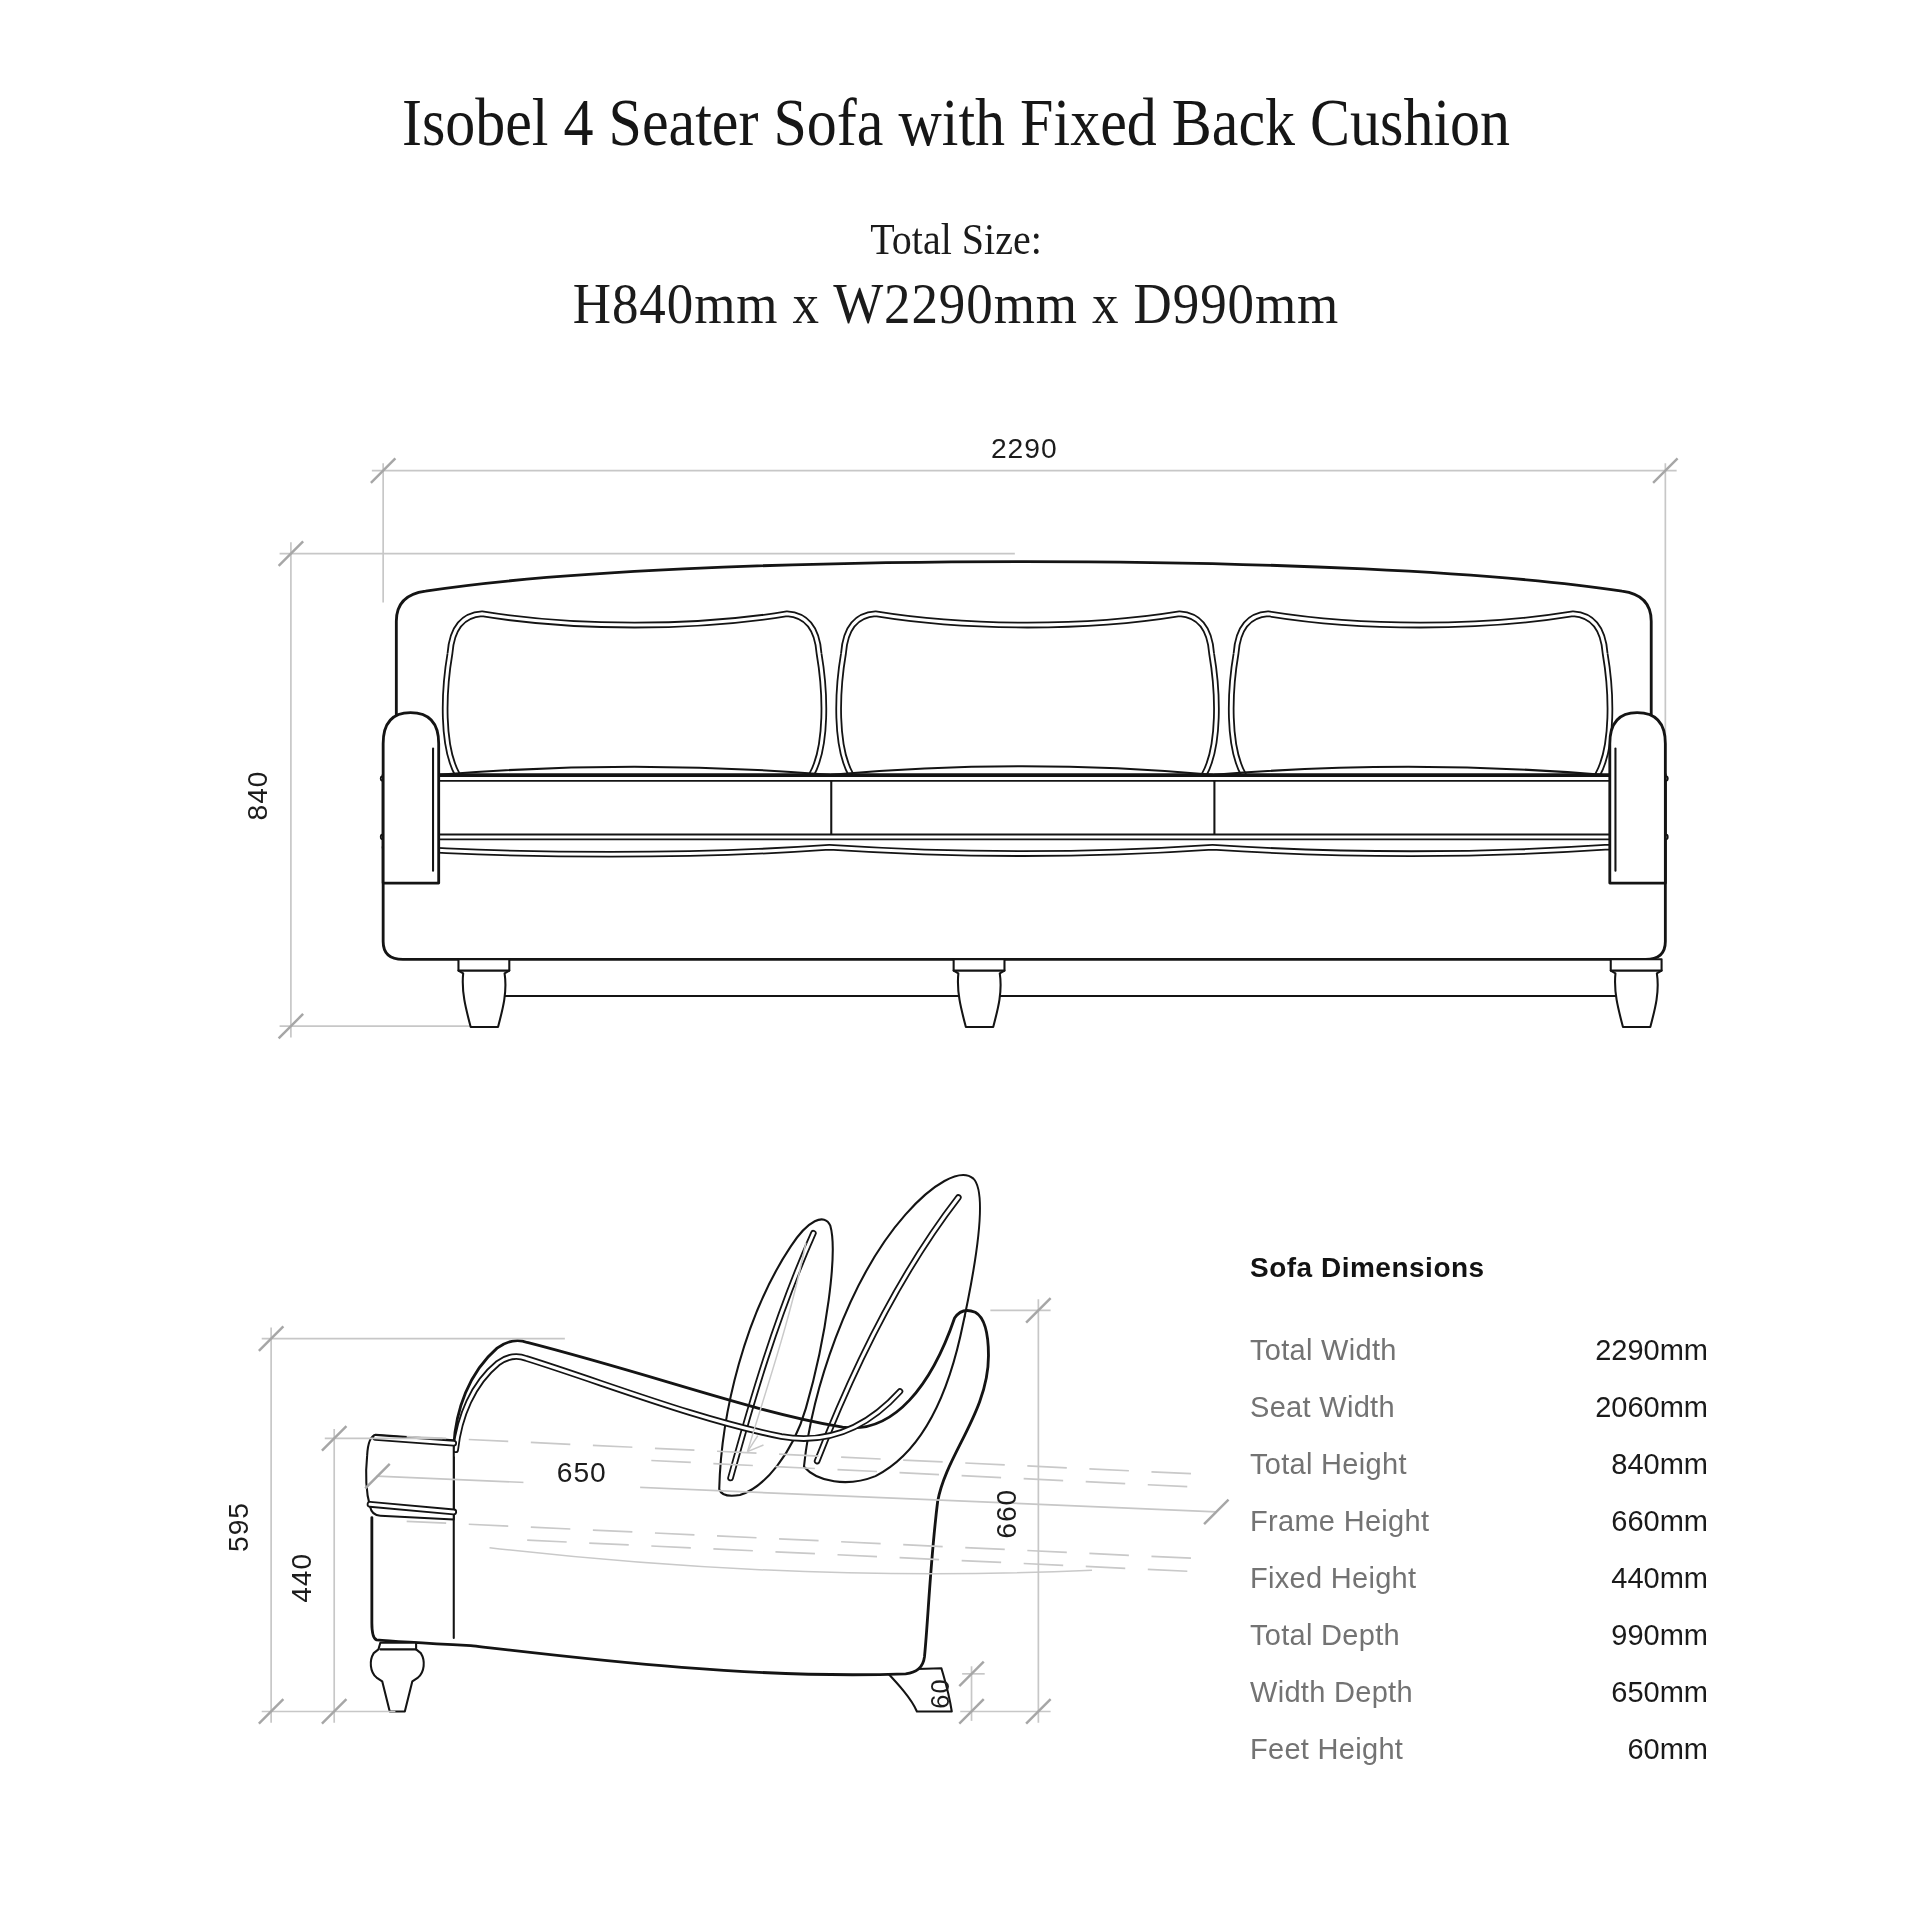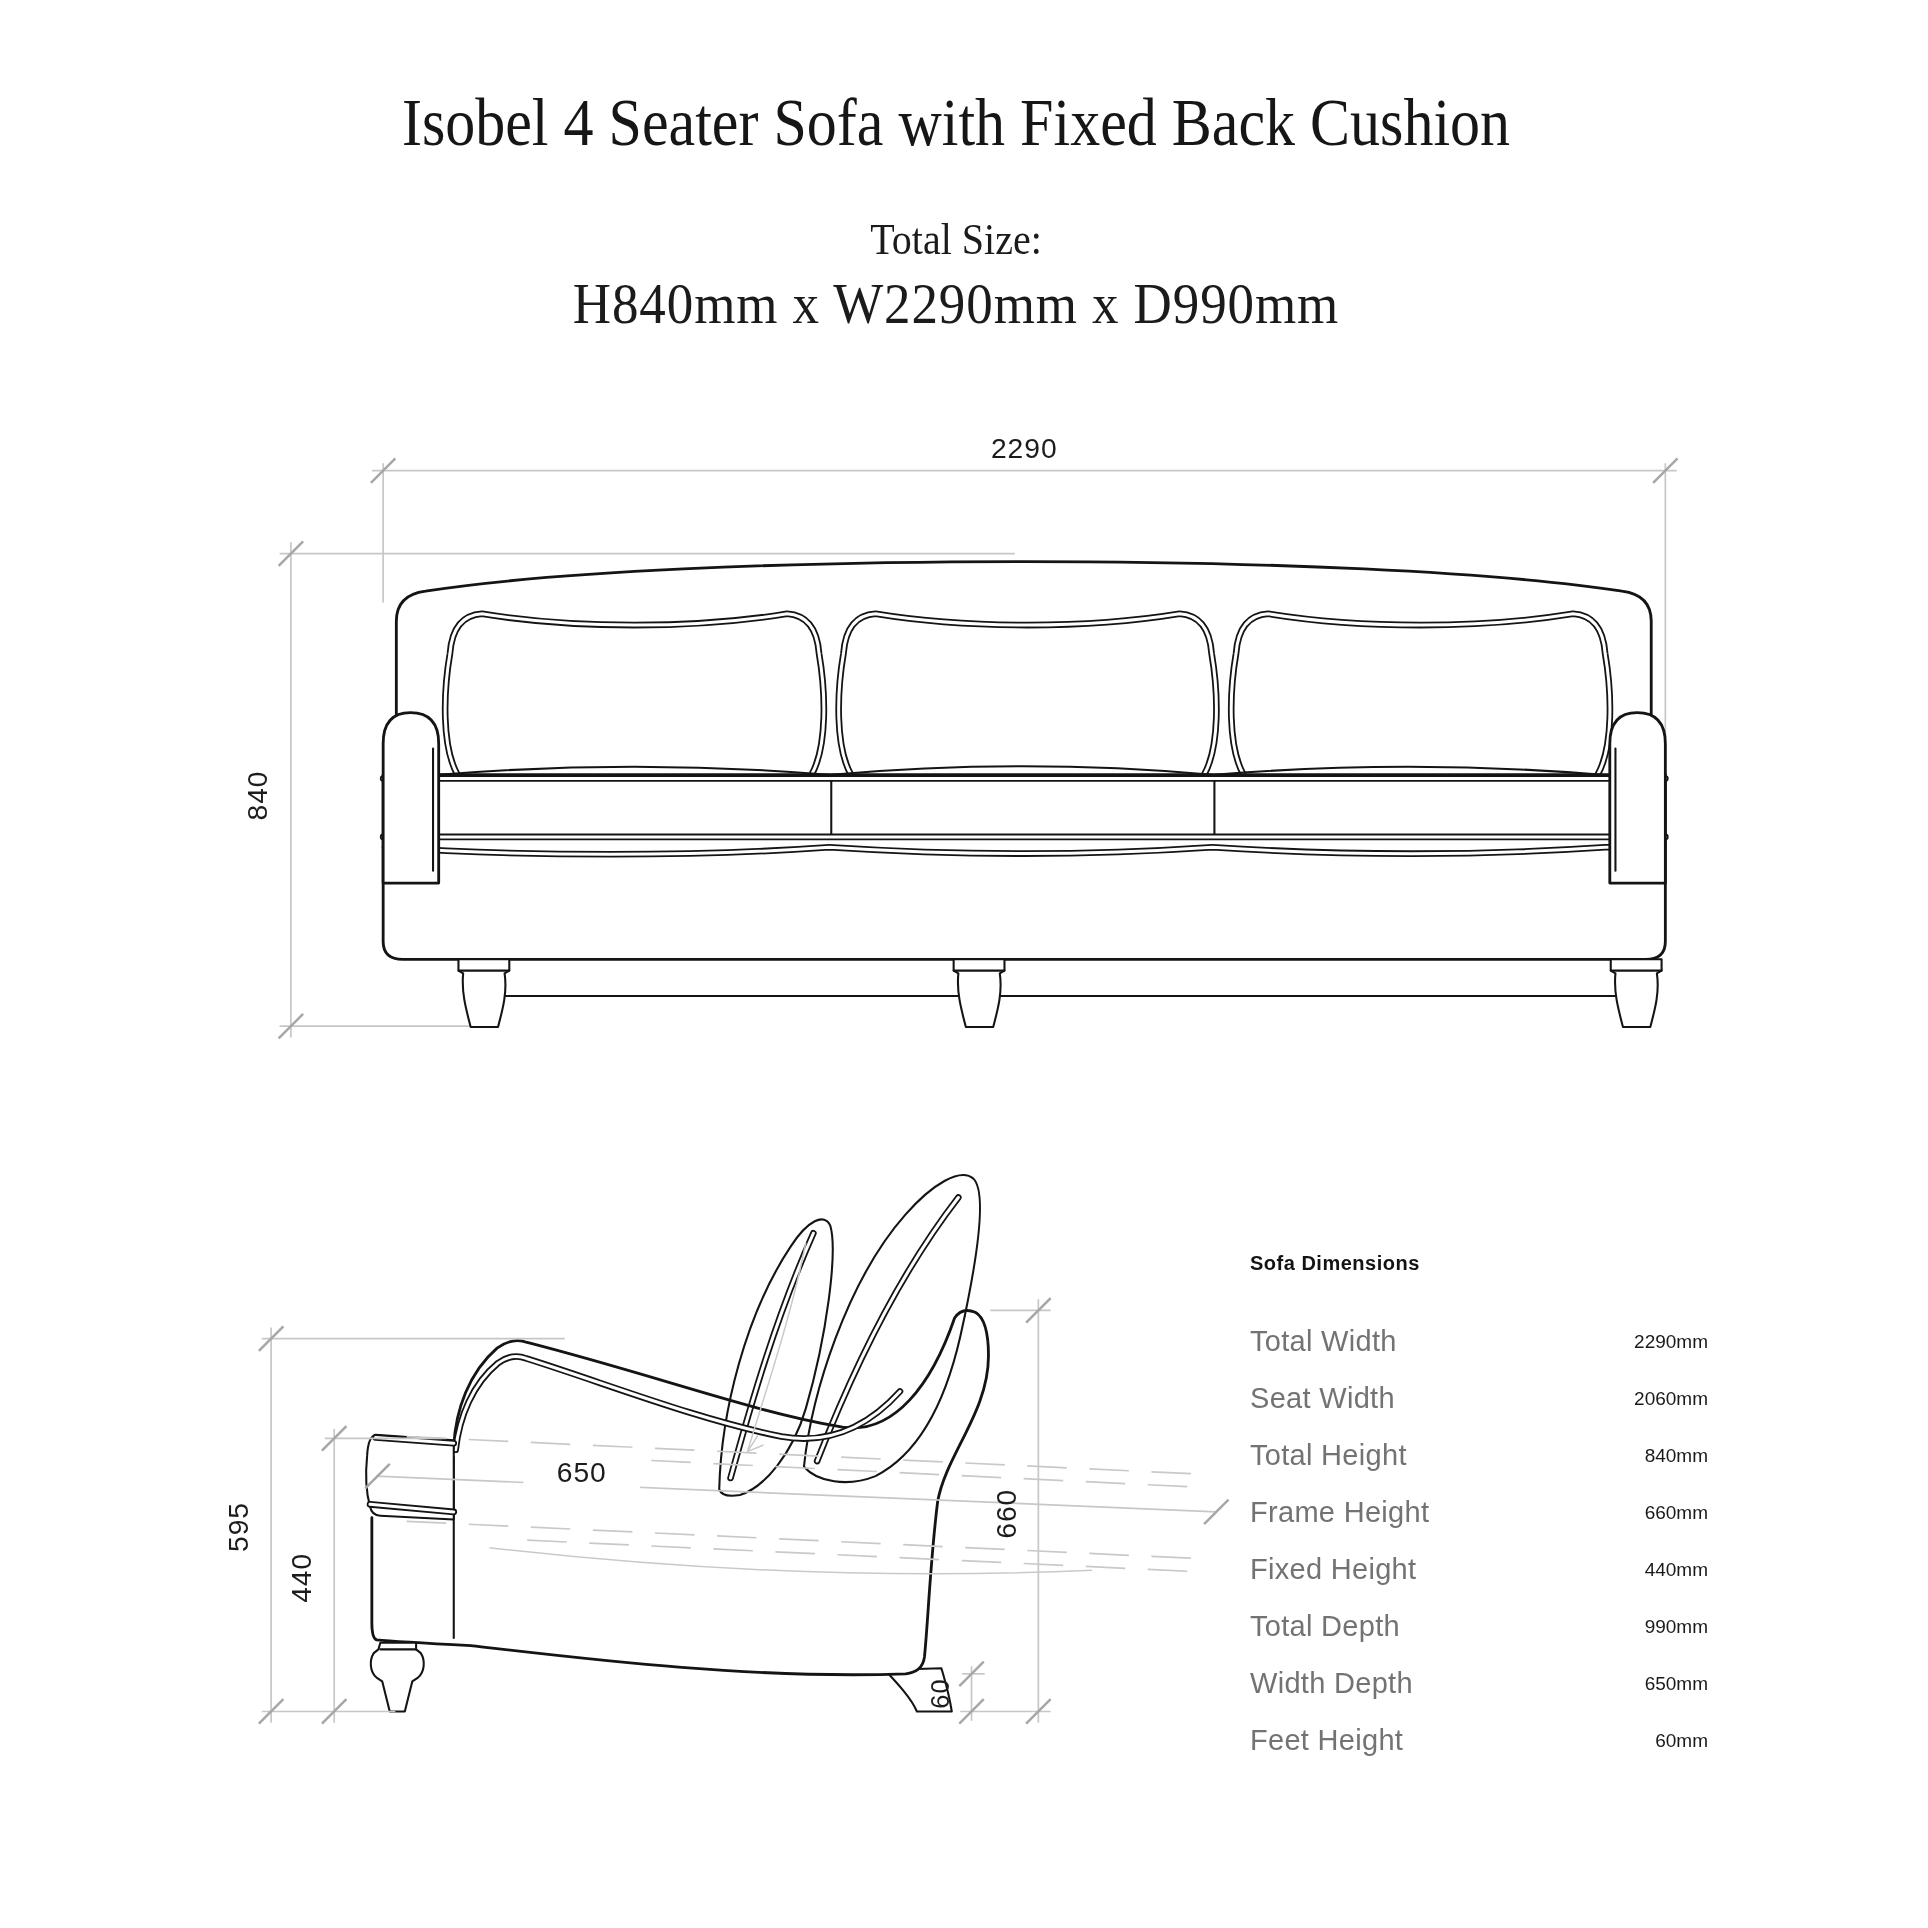--- a/index.html
+++ b/index.html
@@ -23,24 +23,24 @@
   .p-out{fill:none;stroke:#141414;stroke-width:7;stroke-linecap:round;}
   .p-in{fill:none;stroke:#ffffff;stroke-width:3.2;stroke-linecap:round;}
   .dim{fill:none;stroke:#c7c7c7;stroke-width:1.8;}
   .dash{fill:none;stroke:#c9c9c9;stroke-width:1.8;stroke-dasharray:42 24;}
   .faint{fill:none;stroke:#c9c9c9;stroke-width:1.6;}
   .tick{stroke:#a6a6a6;stroke-width:2.6;}
   .dimtxt{font-family:"Liberation Sans",sans-serif;font-size:30px;fill:#1c1c1c;letter-spacing:1px;}
   .dimtxt-s{font-family:"Liberation Sans",sans-serif;font-size:27px;fill:#1c1c1c;letter-spacing:1px;}
   
   .dim-table{position:absolute;left:1250px;top:1252px;width:458px;}
-  .dim-table h2{margin:0 0 38px 0;font-size:20px;font-weight:bold;color:#131313;letter-spacing:0.5px;}
+  .dim-table h2{margin:0 0 38px 0;font-size:28px;font-weight:bold;color:#131313;letter-spacing:0.5px;}
   .trow{display:flex;justify-content:space-between;align-items:center;height:57px;}
   .trow .lbl{font-size:29px;color:#737373;letter-spacing:0.3px;}
-  .trow .val{font-size:19px;color:#1a1a1a;text-align:right;}
+  .trow .val{font-size:29px;color:#1a1a1a;text-align:right;}
 </style>
 </head>
 <body>
 
 <div id="page">
 
   <div class="title">Isobel 4 Seater Sofa with Fixed Back Cushion</div>
   <div class="sub1">Total Size:</div>
   <div class="sub2">H840mm x W2290mm x D990mm</div>
 

